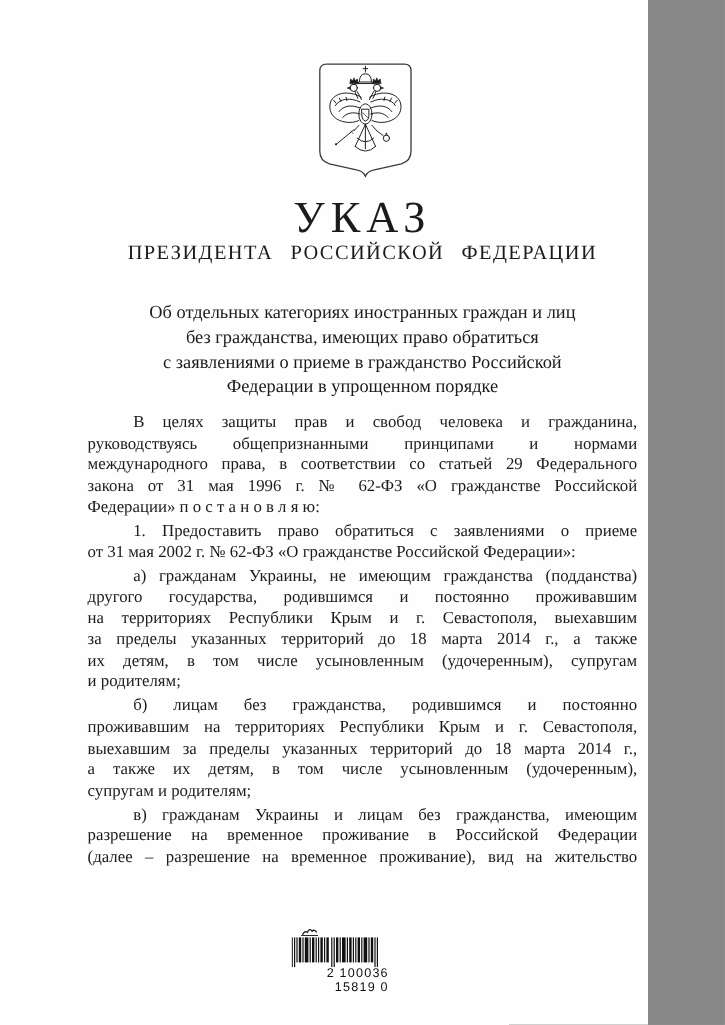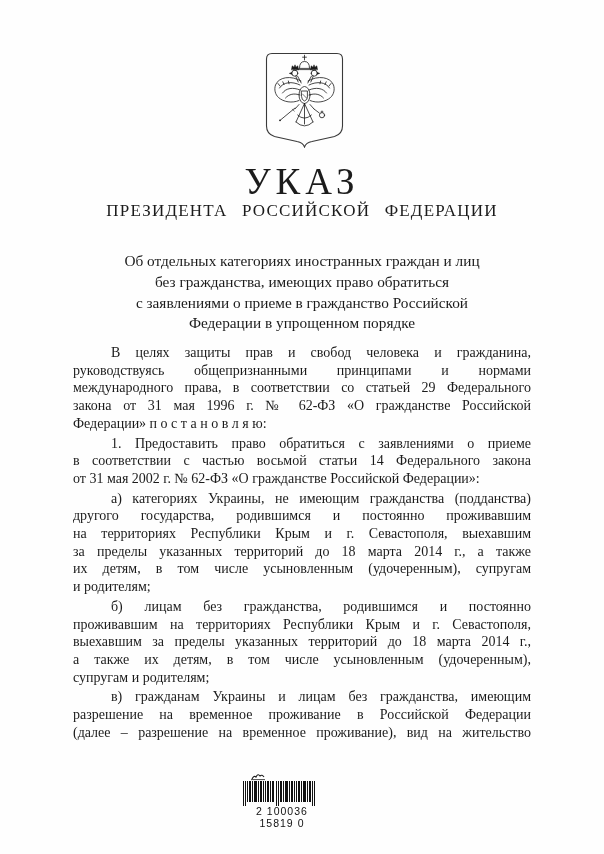--- a/index.html
+++ b/index.html
@@ -1,18 +1,18 @@
 <!DOCTYPE html>
 <html lang="ru"><head>
 <meta charset="utf-8">
 <style>
   html,body{margin:0;padding:0;background:#888;}
   .page{
     position:relative;
-    width:604px;height:854px;
+    width:540px;height:854px;
     background:#fefefe;
     font-family:"Liberation Serif","DejaVu Serif",serif;
     color:#1b1b1b;
     overflow:hidden;
   }
   .emblem{position:absolute;left:265px;top:52px;width:79px;height:96px;}
   .doc-kind{
     position:absolute;top:160px;left:0;width:604px;
     text-align:center;font-size:37px;letter-spacing:5px;
   }
@@ -34,21 +34,21 @@
     text-align-last:justify;
     text-justify:inter-word;
     white-space:normal;
   }
   .line.natural{text-align-last:left;}
   .line.indent{padding-left:38px;}
   .barcode{position:absolute;left:240px;top:772px;width:84px;}
   .print-mark{display:block;margin-left:10px;height:9px;}
   .bars{display:block;margin-left:3px;}
   .barcode-digits{
-    width:84px;text-align:center;
+    width:84px;text-align:right;
     font-family:"Liberation Sans","DejaVu Sans",sans-serif;
     font-size:10.5px;letter-spacing:1px;color:#111;
     margin-top:-1px;
   }
 </style>
 </head>
 <body>
 
 <div class="page">
 
@@ -109,25 +109,24 @@
   <div class="doc-body">
       <div class="para">
         <div class="line indent">В целях защиты прав и свобод человека и гражданина,</div>
         <div class="line">руководствуясь общепризнанными принципами и нормами</div>
         <div class="line">международного права, в соответствии со статьей 29 Федерального</div>
         <div class="line">закона от 31 мая 1996 г. № 62-ФЗ «О гражданстве Российской</div>
         <div class="line natural">Федерации» п о с т а н о в л я ю:</div>
       </div>
       <div class="para">
         <div class="line indent">1. Предоставить право обратиться с заявлениями о приеме</div>
-        <div class="line">в соответствии с частью восьмой статьи 14 Федерального закона</div>
         <div class="line natural">от 31 мая 2002 г. № 62-ФЗ «О гражданстве Российской Федерации»:</div>
       </div>
       <div class="para">
-        <div class="line indent">а) категориях Украины, не имеющим гражданства (подданства)</div>
+        <div class="line indent">а) гражданам Украины, не имеющим гражданства (подданства)</div>
         <div class="line">другого государства, родившимся и постоянно проживавшим</div>
         <div class="line">на территориях Республики Крым и г. Севастополя, выехавшим</div>
         <div class="line">за пределы указанных территорий до 18 марта 2014 г., а также</div>
         <div class="line">их детям, в том числе усыновленным (удочеренным), супругам</div>
         <div class="line natural">и родителям;</div>
       </div>
       <div class="para">
         <div class="line indent">б) лицам без гражданства, родившимся и постоянно</div>
         <div class="line">проживавшим на территориях Республики Крым и г. Севастополя,</div>
         <div class="line">выехавшим за пределы указанных территорий до 18 марта 2014 г.,</div>

